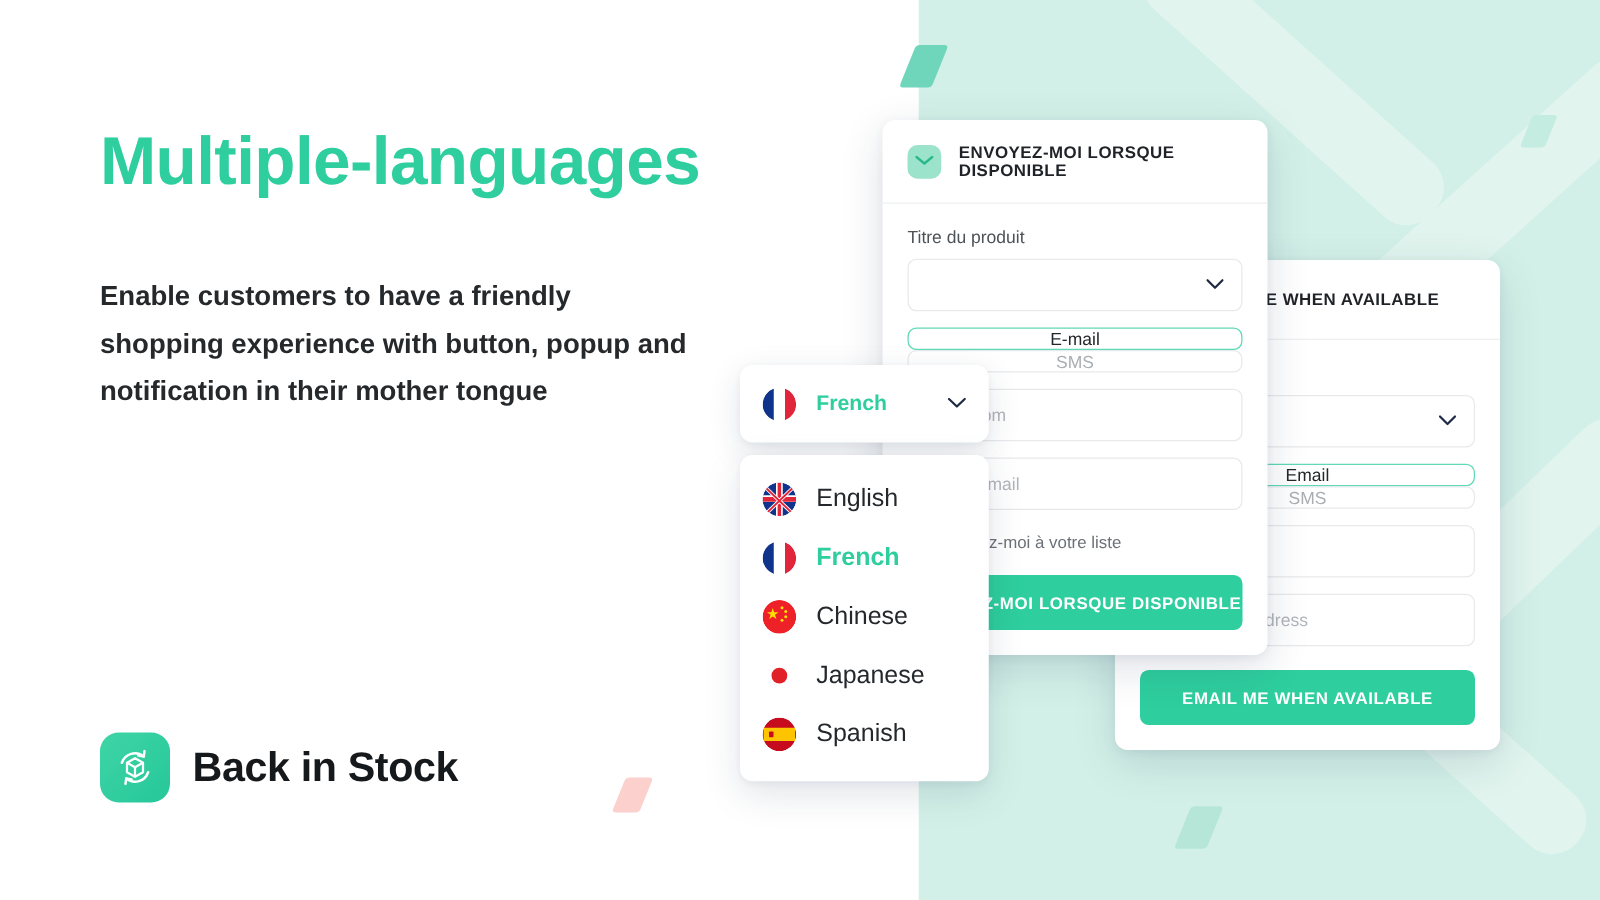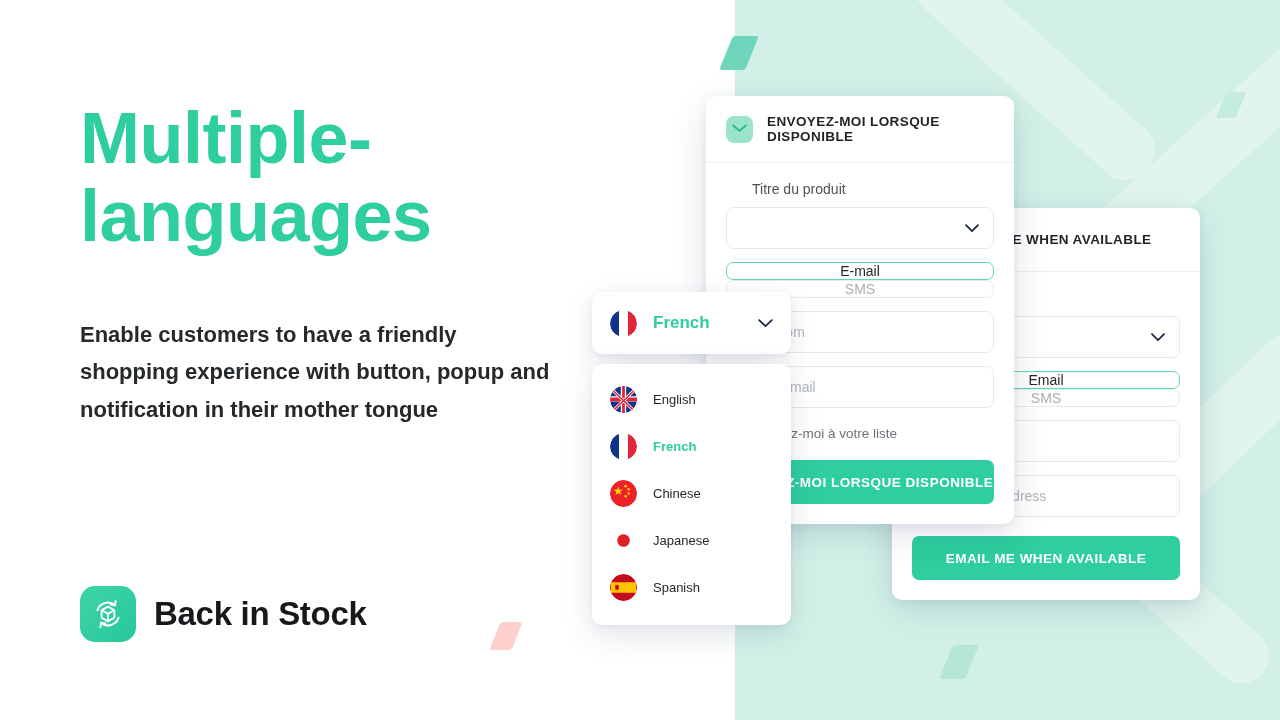--- a/index.html
+++ b/index.html
@@ -38,21 +38,21 @@
   .pg-teal-3 { left: 1221px; top: 92px; background: #c4ece0; width: 20px; height: 26px; }
   .pg-pink   { left: 495px; top: 622px; background: #fbd0cd; width: 22px; height: 28px; }
 
   
   .copy { position: absolute; left: 80px; top: 82px; width: 600px; }
   .h1-line1 {
     font-size: 54px; font-weight: 700; color: #222629;
     letter-spacing: -0.5px; line-height: 1.08;
   }
   .h1-line2 {
-    font-size: 72px; font-weight: 700; color: #2ece9e;
+    font-size: 54px; font-weight: 700; color: #2ece9e;
     letter-spacing: -0.5px; line-height: 1.08; margin-top: 18px;
   }
   .subcopy {
     margin-top: 60px;
     font-size: 22px; font-weight: 700; color: #25292c;
     line-height: 1.72; max-width: 470px;
   }
 
   
   .logo-row {
@@ -76,21 +76,21 @@
     padding: 18px 20px; border-bottom: 1px solid #eeeff1;
   }
   .env-icon {
     width: 27px; height: 27px; border-radius: 8px; background: #9ce3cb;
     display: flex; align-items: center; justify-content: center; flex: none;
   }
   .card-head-title {
     font-size: 13.5px; font-weight: 600; color: #1f2328; letter-spacing: 0.4px;
   }
   .card-body { padding: 18px 20px 20px; }
-  .field-label { font-size: 14px; color: #4c5257; margin-bottom: 10px; margin-left: 26px; }
+  .field-label { font-size: 14px; color: #4c5257; margin-bottom: 10px; }
   .select-box {
     height: 42px; border: 1px solid #e7e9ec; border-radius: 7px;
     display: flex; align-items: center; justify-content: flex-end;
     padding: 0 14px; background: #fff;
   }
   .tabs { display: flex; gap: 0; margin-top: 13px; flex-direction: column; }
   .tab {
     flex: 1; height: 42px; display: flex; align-items: center; justify-content: center;
     font-size: 14px; border-radius: 7px; background: #fff;
   }
@@ -122,21 +122,21 @@
     box-shadow: 0 8px 26px rgba(23,43,77,0.13), 0 2px 6px rgba(23,43,77,0.05);
     display: flex; align-items: center; padding: 0 18px; gap: 16px;
   }
   .lang-selected .lang-name { font-size: 17px; font-weight: 600; color: #2ece9e; flex: 1; }
   .lang-list {
     position: absolute; left: 592px; top: 364px; width: 199px;
     background: #fff; border-radius: 10px; padding: 12px 0 14px;
     box-shadow: 0 10px 30px rgba(23,43,77,0.13), 0 2px 6px rgba(23,43,77,0.05);
   }
   .lang-item { display: flex; align-items: center; gap: 16px; padding: 10px 18px; }
-  .lang-item .lang-name { font-size: 13px; color: #24282c; }
+  .lang-item .lang-name { font-size: 20px; color: #24282c; }
   .lang-item.is-active .lang-name { color: #2ece9e; font-weight: 600; }
 
   .flag { width: 27px; height: 27px; border-radius: 50%; overflow: hidden; flex: none; position: relative; }
   .flag svg { display: block; width: 27px; height: 27px; }
 </style>
 </head>
 <body>
 
 <div class="stage">
 

